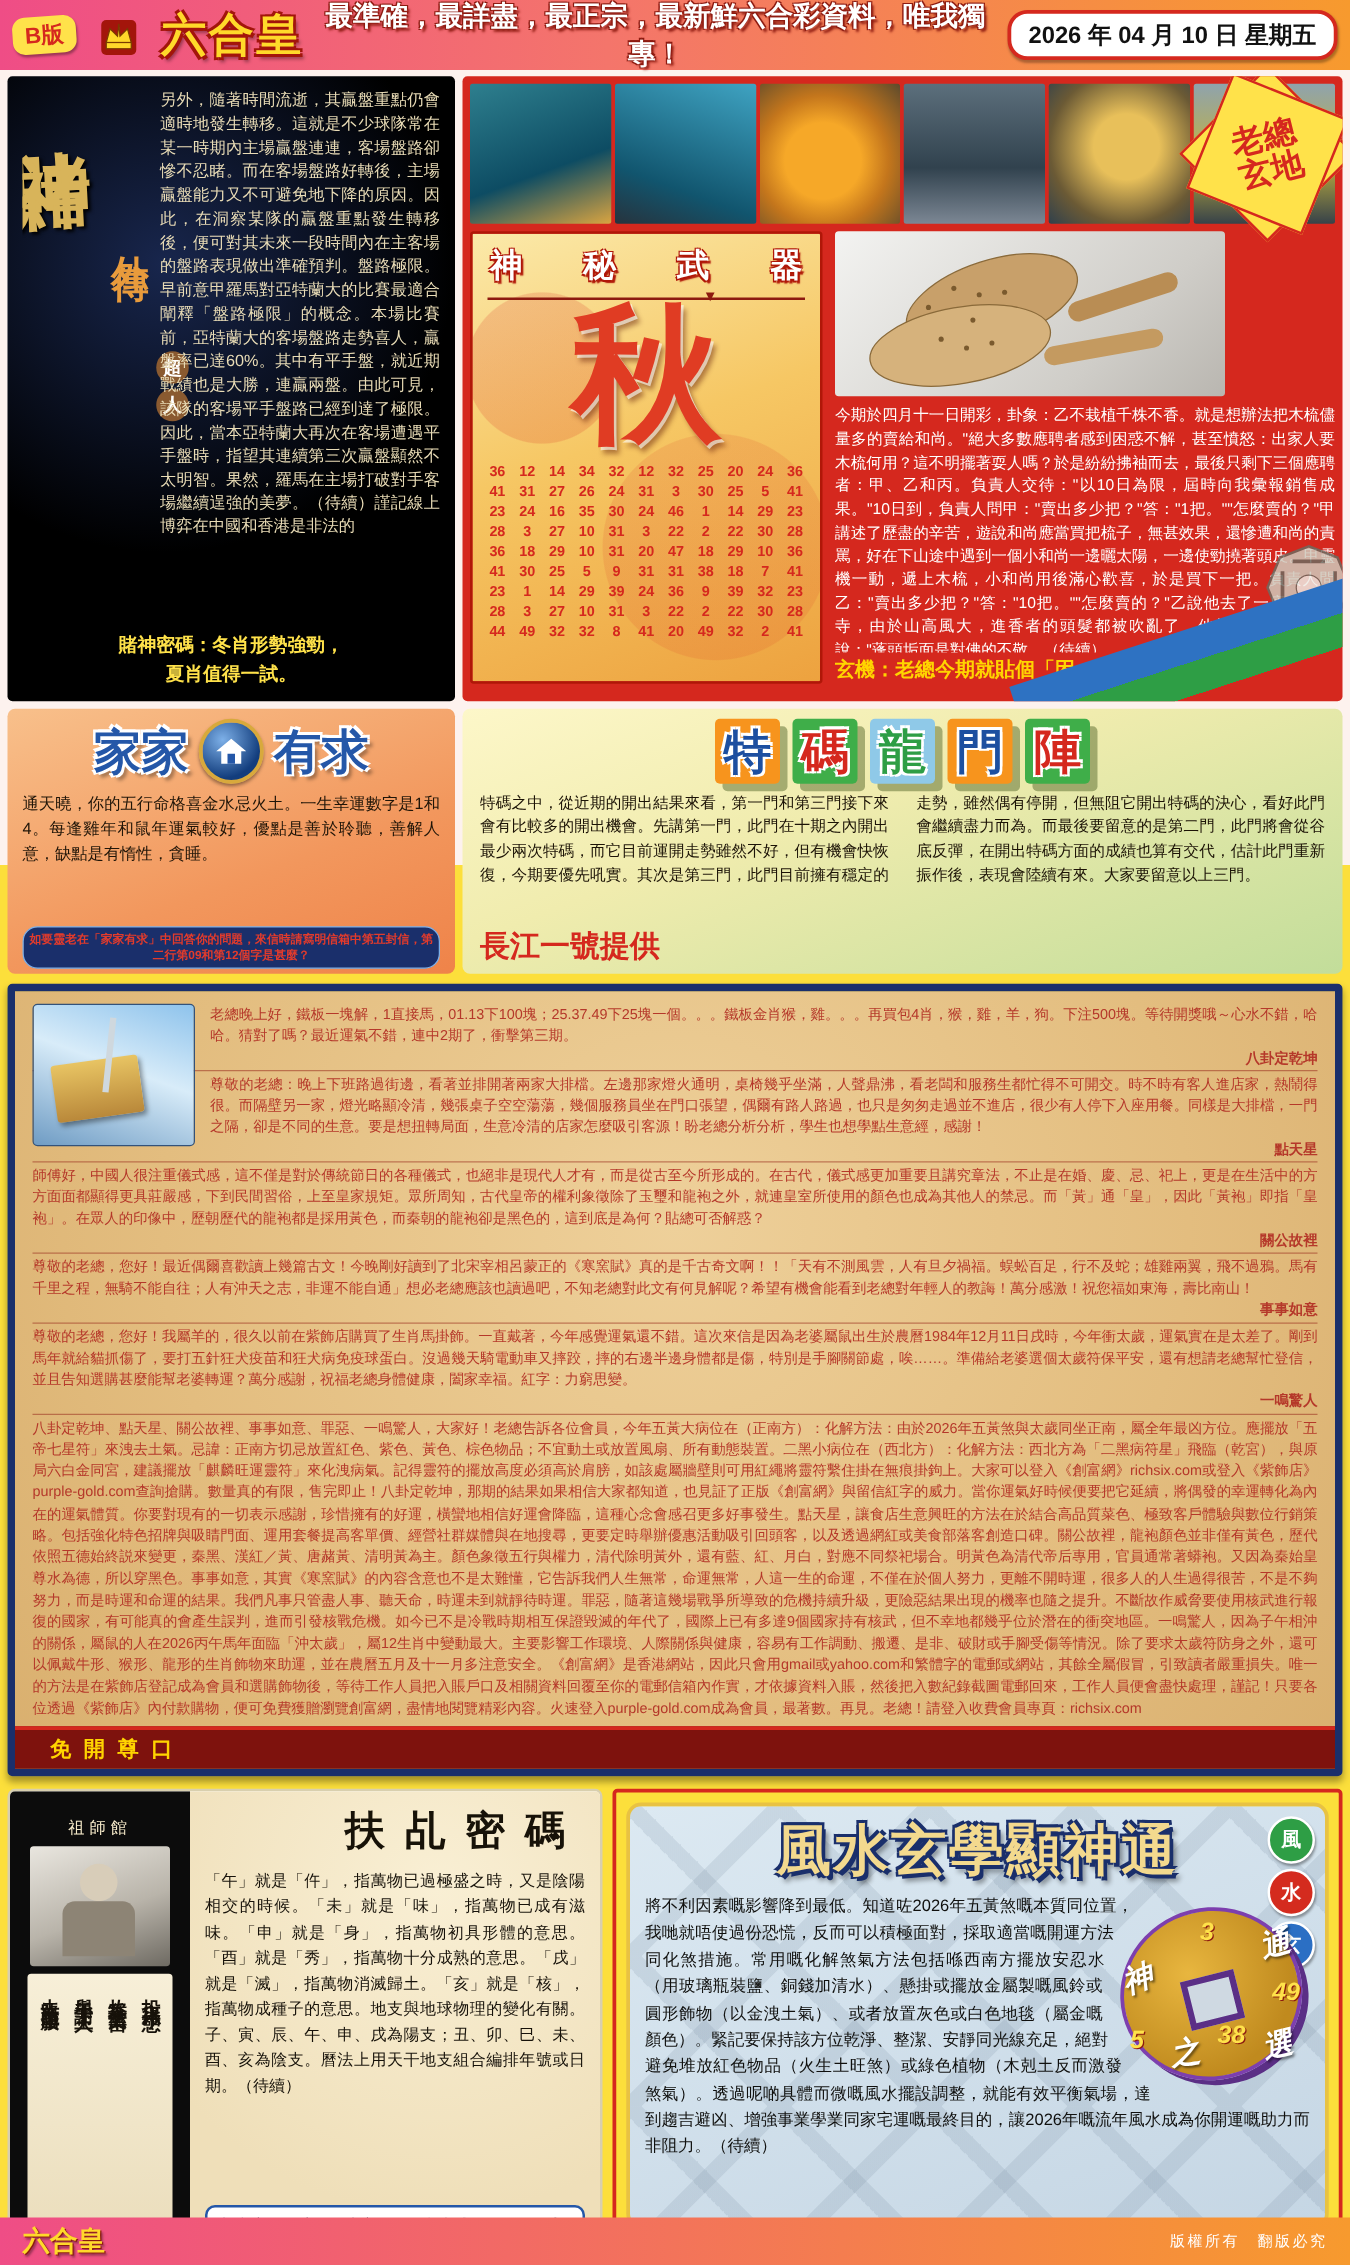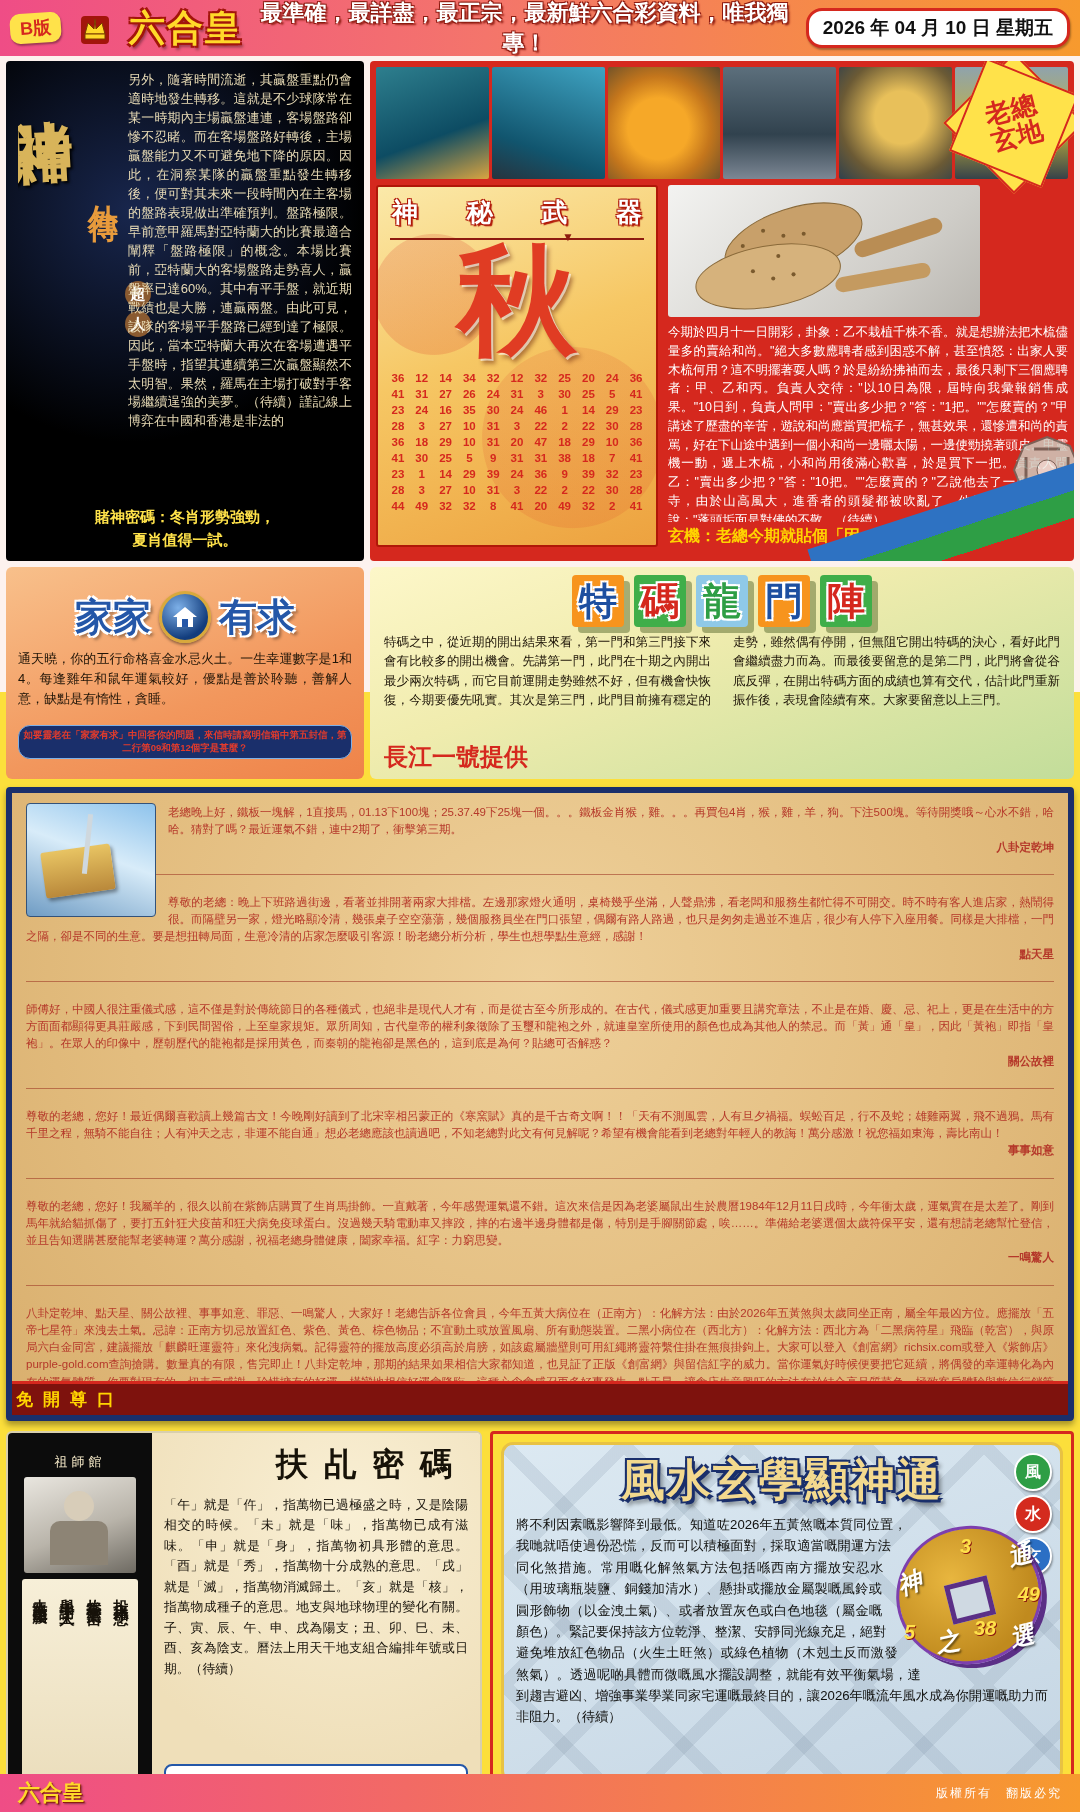--- a/index.html
+++ b/index.html
@@ -51,21 +51,21 @@
   .mys-article{flex:1;color:#fff;font-size:12.5px;line-height:1.5;text-align:justify;overflow:hidden;}
   .xuanji{color:#ffd400;font-weight:900;font-size:16px;margin-top:4px;}
   .rosette{position:absolute;top:4px;right:2px;width:116px;height:116px;z-index:5;}
   .rosette .s1,.rosette .s2{position:absolute;inset:8px;background:#ffe24a;border:2px solid #d5281e;}
   .rosette .s1{transform:rotate(45deg);} .rosette .s2{transform:rotate(22deg);}
   .rosette .txt{position:absolute;inset:0;display:flex;flex-direction:column;align-items:center;justify-content:center;transform:rotate(-14deg);color:#d5281e;font-weight:900;font-size:26px;line-height:1.05;}
   .bagua{position:absolute;right:-14px;top:250px;opacity:.85;}
   .corner{position:absolute;right:-40px;bottom:-30px;width:300px;height:90px;transform:rotate(-18deg);background:linear-gradient(180deg,#2e72c2 0 26px,#2e9e45 26px 52px,transparent 52px);}
 
   .row2{display:flex;gap:6px;padding:6px 6px 0 6px;height:212px;}
-  .home{width:334px;background:linear-gradient(160deg,#f8c08b 0%,#f2975d 60%,#ef8349 100%);border-radius:6px;padding:20px 12px;display:flex;flex-direction:column;overflow:hidden;}
+  .home{width:334px;background:linear-gradient(160deg,#f8c08b 0%,#f2975d 60%,#ef8349 100%);border-radius:6px;padding:4px 12px;display:flex;flex-direction:column;overflow:hidden;}
   .home-title{display:flex;align-items:center;justify-content:center;gap:8px;margin:4px 0 6px 0;}
   .bubble{font-size:38px;font-weight:900;color:#2457a8;font-family:"DejaVu Serif",serif;
      text-shadow:-2px -2px 0 #fff,2px -2px 0 #fff,-2px 2px 0 #fff,2px 2px 0 #fff,4px 4px 3px rgba(0,0,0,.35);}
   .house{width:46px;height:46px;border-radius:50%;background:radial-gradient(circle at 35% 30%,#7db0e8,#123d7d 70%);border:3px solid #d8a93c;display:flex;align-items:center;justify-content:center;box-shadow:0 2px 3px rgba(0,0,0,.4);}
   .home-body{flex:1;font-size:13px;line-height:1.55;color:#201508;text-align:justify;}
   .home-note{background:#1a2f6b;border:1px solid #7db0e8;border-radius:12px;color:#e23b2c;font-size:9.5px;text-align:center;padding:3px 4px;font-weight:700;}
 
   .dgate{flex:1;background:linear-gradient(160deg,#fdf7c9 0%,#f0ecae 40%,#c2dd9a 100%);border-radius:6px;padding:6px 14px;display:flex;flex-direction:column;overflow:hidden;}
   .dg-head{display:flex;gap:10px;align-items:center;justify-content:center;margin:2px 0 6px 0;}
   .dg-block{width:52px;height:52px;display:flex;align-items:center;justify-content:center;font-size:38px;font-weight:900;font-family:"DejaVu Serif",serif;border-radius:4px;
@@ -76,24 +76,24 @@
   .picksbox{flex:1;background:#d5281e;color:#f7a52b;font-weight:700;font-size:12.5px;padding:5px 10px;line-height:1.5;border-radius:2px;}
   .picksbox span{margin-right:26px;}
 
   .letters-wrap{margin:8px 6px 0 6px;border:6px solid #1a2f6b;border-radius:4px;background:
      radial-gradient(circle at 50% 30%,#eed09a 0%,#e3bd7f 60%,#d9af6e 100%);box-shadow:0 4px 6px rgba(0,0,0,.35);}
   .letters{padding:10px 14px 6px 14px;color:#b5382a;font-size:11.5px;line-height:1.5;text-align:justify;overflow:hidden;height:572px;}
   .mailbox{float:left;width:128px;height:112px;margin:0 12px 4px 0;border-radius:4px;position:relative;overflow:hidden;
      background:linear-gradient(200deg,#8ec3ec 0%,#d8ecf9 45%,#6f9cc4 100%);border:1px solid #33527a;}
   .mailbox:before{content:"";position:absolute;left:16px;top:44px;width:70px;height:46px;background:linear-gradient(180deg,#e8c463,#b9883a);transform:rotate(-8deg);border-radius:3px;box-shadow:2px 3px 4px rgba(0,0,0,.4);}
   .mailbox:after{content:"";position:absolute;left:58px;top:10px;width:5px;height:60px;background:#cfd8de;transform:rotate(6deg);}
-  .letter{border-bottom:1px solid rgba(160,60,40,.6);padding:1px 0 18px 0;margin-bottom:18px;}
+  .letter{border-bottom:1px solid rgba(160,60,40,.6);padding:1px 0 0 0;margin-bottom:2px;}
   .letter:last-child{border-bottom:none;}
   .letter .sig{display:block;text-align:right;font-weight:900;}
-  .band{background:#7e120d;padding:4px 4px;color:#ffd400;font-weight:900;font-size:17px;letter-spacing:10px;border-top:3px solid #d5281e;}
+  .band{background:#7e120d;padding:4px 28px;color:#ffd400;font-weight:900;font-size:17px;letter-spacing:10px;border-top:3px solid #d5281e;}
 
   .row4{display:flex;gap:8px;padding:10px 6px 0 6px;height:398px;}
   .planchette{width:472px;background:#fffdf4;border:2px solid #d8cfae;border-radius:6px;display:flex;overflow:hidden;}
   .plan-left{width:132px;background:#0c0c0c;color:#fff;display:flex;flex-direction:column;align-items:center;padding:8px 6px;gap:6px;}
   .studio{font-size:13px;letter-spacing:4px;color:#f5e9c8;margin-top:12px;}
   .monk{width:112px;height:96px;border-radius:3px;background:linear-gradient(160deg,#e9e6df 0%,#b9b4aa 55%,#6e6a62 100%);position:relative;}
   .monk:before{content:"";position:absolute;left:40px;top:14px;width:30px;height:30px;border-radius:50%;background:#d8cdb9;}
   .monk:after{content:"";position:absolute;left:26px;top:44px;width:58px;height:44px;border-radius:10px 10px 0 0;background:#8d8475;}
   .poem{flex:1;background:linear-gradient(180deg,#f7efd8,#e9dbb8);width:112px;border-radius:3px;display:flex;flex-direction:row-reverse;justify-content:center;gap:8px;padding:8px 2px;color:#17120a;}
   .poem-col{writing-mode:vertical-rl;font-family:"DejaVu Serif",serif;font-size:15px;font-weight:700;letter-spacing:3px;}

